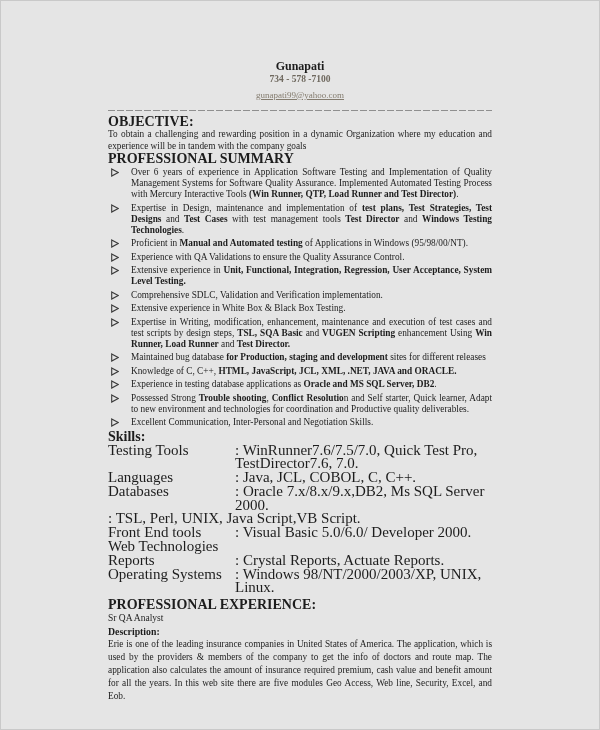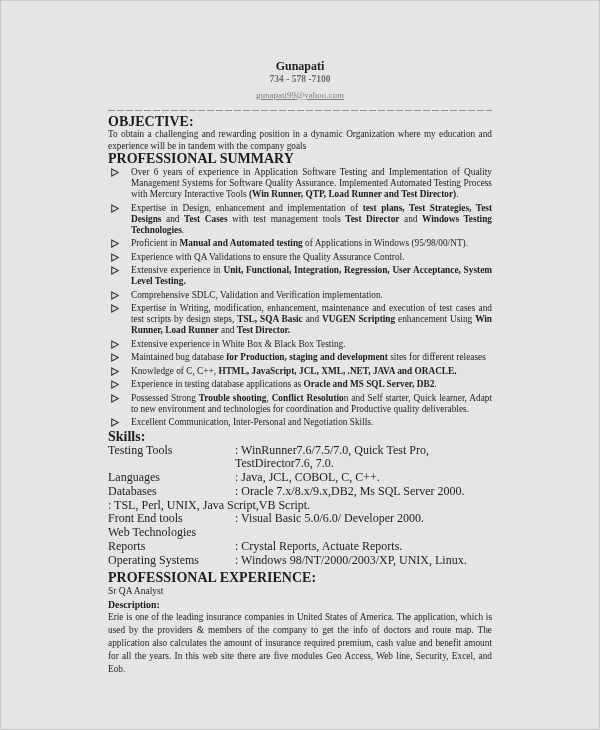--- a/index.html
+++ b/index.html
@@ -49,21 +49,21 @@
     font-size: 9.3px; line-height: 11px;
     margin-bottom: 2.5px;
     text-align: justify;
   }
   .bullet-arrow {
     position: absolute; left: 3px; top: 1px;
     width: 8px; height: 9px; display: inline-block;
   }
   
   .skills-h { margin-top: 2px; }
-  .skills { font-size: 12px; }
+  .skills { font-size: 15px; }
   .skill-row { display: flex; line-height: 13.8px; }
   .skill-label { width: 127px; flex: 0 0 127px; }
   .skill-value { flex: 1; }
   
   .exp { margin-top: 4px; }
   .exp-row {
     display: flex; justify-content: space-between;
     font-size: 9.8px; font-weight: bold; line-height: 13px;
   }
   .exp-role { font-size: 9.5px; line-height: 13px; }
@@ -91,39 +91,39 @@
   </div>
 
   <div>
     <div class="h">PROFESSIONAL SUMMARY</div>
     <ul class="bullets">
         <li><span class="bullet-arrow"><svg width="8" height="9" viewBox="0 0 8 9">
               <path d="M0.7 0.9 L7.2 4.5 L0.7 8.1 Z" fill="none" stroke="#3a3a3a" stroke-width="1.1"></path>
             </svg></span><span>Over 6 years of experience in Application Software Testing and Implementation of Quality Management Systems for Software Quality Assurance. Implemented Automated Testing Process with Mercury Interactive Tools </span><span class="b">(Win Runner, QTP, Load Runner and Test Director)</span><span>.</span></li>
         <li><span class="bullet-arrow"><svg width="8" height="9" viewBox="0 0 8 9">
               <path d="M0.7 0.9 L7.2 4.5 L0.7 8.1 Z" fill="none" stroke="#3a3a3a" stroke-width="1.1"></path>
-            </svg></span><span>Expertise in Design, enhancement and implementation of </span><span class="b">test plans, Test Strategies, Test Designs</span><span> and </span><span class="b">Test Cases</span><span> with test management tools </span><span class="b">Test Director</span><span> and </span><span class="b">Windows Testing Technologies</span><span>.</span></li>
+            </svg></span><span>Expertise in Design, maintenance and implementation of </span><span class="b">test plans, Test Strategies, Test Designs</span><span> and </span><span class="b">Test Cases</span><span> with test management tools </span><span class="b">Test Director</span><span> and </span><span class="b">Windows Testing Technologies</span><span>.</span></li>
         <li><span class="bullet-arrow"><svg width="8" height="9" viewBox="0 0 8 9">
               <path d="M0.7 0.9 L7.2 4.5 L0.7 8.1 Z" fill="none" stroke="#3a3a3a" stroke-width="1.1"></path>
             </svg></span><span>Proficient in </span><span class="b">Manual and Automated testing</span><span> of Applications in Windows (95/98/00/NT).</span></li>
         <li><span class="bullet-arrow"><svg width="8" height="9" viewBox="0 0 8 9">
               <path d="M0.7 0.9 L7.2 4.5 L0.7 8.1 Z" fill="none" stroke="#3a3a3a" stroke-width="1.1"></path>
             </svg></span><span>Experience with QA Validations to ensure the Quality Assurance Control.</span></li>
         <li><span class="bullet-arrow"><svg width="8" height="9" viewBox="0 0 8 9">
               <path d="M0.7 0.9 L7.2 4.5 L0.7 8.1 Z" fill="none" stroke="#3a3a3a" stroke-width="1.1"></path>
             </svg></span><span>Extensive experience in </span><span class="b">Unit, Functional, Integration, Regression, User Acceptance, System Level Testing.</span></li>
         <li><span class="bullet-arrow"><svg width="8" height="9" viewBox="0 0 8 9">
               <path d="M0.7 0.9 L7.2 4.5 L0.7 8.1 Z" fill="none" stroke="#3a3a3a" stroke-width="1.1"></path>
             </svg></span><span>Comprehensive SDLC, Validation and Verification implementation.</span></li>
         <li><span class="bullet-arrow"><svg width="8" height="9" viewBox="0 0 8 9">
               <path d="M0.7 0.9 L7.2 4.5 L0.7 8.1 Z" fill="none" stroke="#3a3a3a" stroke-width="1.1"></path>
-            </svg></span><span>Expertise in Writing, modification, enhancement, maintenance and execution of test cases and test scripts by design steps, </span><span class="b">TSL, SQA Basic</span><span> and </span><span class="b">VUGEN Scripting</span><span> enhancement Using </span><span class="b">Win Runner, Load Runner</span><span> and </span><span class="b">Test Director.</span></li>
+            </svg></span><span>Extensive experience in White Box &amp; Black Box Testing.</span></li>
         <li><span class="bullet-arrow"><svg width="8" height="9" viewBox="0 0 8 9">
               <path d="M0.7 0.9 L7.2 4.5 L0.7 8.1 Z" fill="none" stroke="#3a3a3a" stroke-width="1.1"></path>
-            </svg></span><span>Extensive experience in White Box &amp; Black Box Testing.</span></li>
+            </svg></span><span>Expertise in Writing, modification, enhancement, maintenance and execution of test cases and test scripts by design steps, </span><span class="b">TSL, SQA Basic</span><span> and </span><span class="b">VUGEN Scripting</span><span> enhancement Using </span><span class="b">Win Runner, Load Runner</span><span> and </span><span class="b">Test Director.</span></li>
         <li><span class="bullet-arrow"><svg width="8" height="9" viewBox="0 0 8 9">
               <path d="M0.7 0.9 L7.2 4.5 L0.7 8.1 Z" fill="none" stroke="#3a3a3a" stroke-width="1.1"></path>
             </svg></span><span>Maintained bug database </span><span class="b">for Production, staging and development</span><span> sites for different releases</span></li>
         <li><span class="bullet-arrow"><svg width="8" height="9" viewBox="0 0 8 9">
               <path d="M0.7 0.9 L7.2 4.5 L0.7 8.1 Z" fill="none" stroke="#3a3a3a" stroke-width="1.1"></path>
             </svg></span><span>Knowledge of C, C++, </span><span class="b">HTML, JavaScript, JCL, XML, .NET, JAVA and ORACLE.</span></li>
         <li><span class="bullet-arrow"><svg width="8" height="9" viewBox="0 0 8 9">
               <path d="M0.7 0.9 L7.2 4.5 L0.7 8.1 Z" fill="none" stroke="#3a3a3a" stroke-width="1.1"></path>
             </svg></span><span>Experience in testing database applications as </span><span class="b">Oracle and MS SQL Server, DB2</span><span>.</span></li>
         <li><span class="bullet-arrow"><svg width="8" height="9" viewBox="0 0 8 9">

